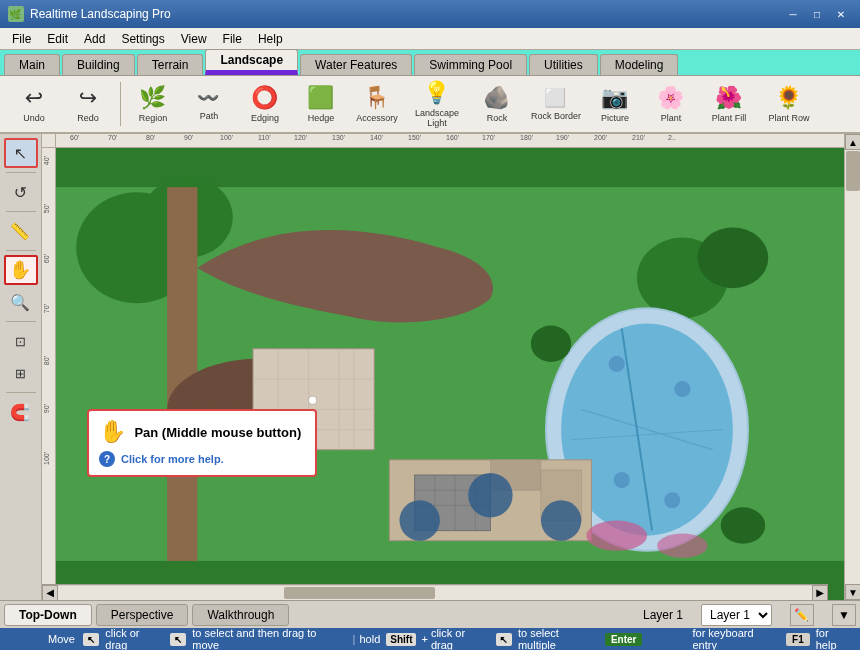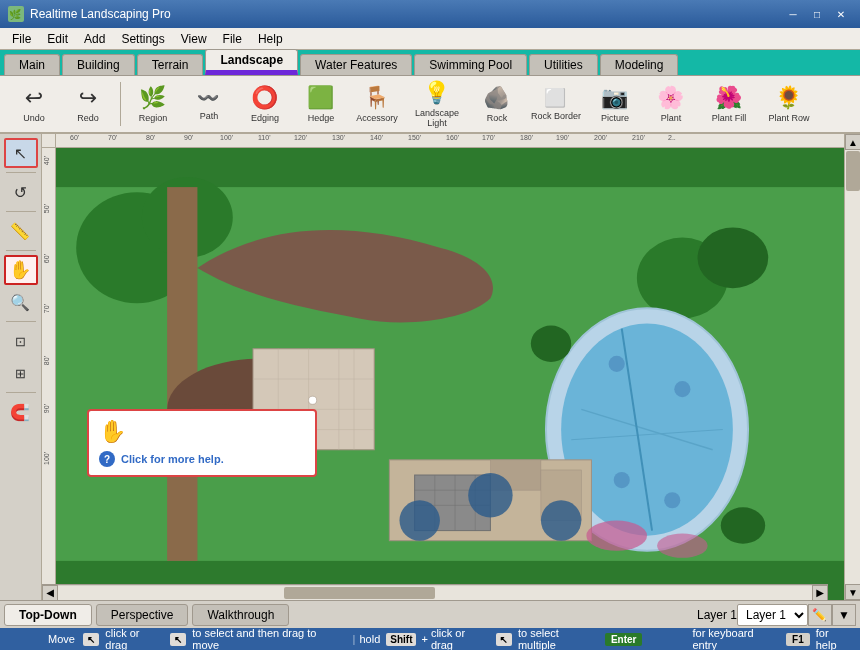--- a/index.html
+++ b/index.html
@@ -18,21 +18,21 @@
 
     
     #menubar {
       height: 22px; background: #f0ede8; display: flex; align-items: center;
       padding: 0 4px; border-bottom: 1px solid #b0a898;
     }
     .menu-item { padding: 2px 8px; cursor: pointer; font-size: 12px; color: #000; }
 
     
     #tabbar {
-      height: 26px; background: #14b8a6; display: flex; align-items: flex-end;
+      height: 26px; background: #5eead4; display: flex; align-items: flex-end;
       padding: 0 4px; border-bottom: 1px solid #a0998e;
     }
     .nav-tab {
       padding: 3px 14px; font-size: 12px; cursor: pointer;
       background: #c4c0b8; border: 1px solid #a0998e; border-bottom: none;
       margin-right: 2px; border-radius: 3px 3px 0 0; color: #000;
     }
     .nav-tab.active { background: #f0ede8; border-bottom: 5px solid #6d28d9; font-weight: bold; z-index: 1; }
 
     
@@ -107,21 +107,21 @@
     #bottom-tabs {
       height: 28px; background: #d4d0c8; display: flex; align-items: center;
       padding: 0 4px; border-top: 1px solid #a0998e; gap: 4px;
     }
     .bottom-tab {
       padding: 3px 14px; font-size: 12px; cursor: pointer;
       background: #c4c0b8; border: 1px solid #a0998e; border-radius: 3px;
       color: #000;
     }
     .bottom-tab.active { background: #f0ede8; font-weight: bold; }
-    .bottom-right { margin-left: auto; display: flex; align-items: center; gap: 0; }
+    .bottom-right { margin-left: auto; display: flex; align-items: center; gap: 18px; }
     .layer-select {
       height: 22px; padding: 1px 4px; font-size: 12px; background: white;
       border: 1px solid #a0998e; border-radius: 2px;
     }
     .layer-btn { width: 24px; height: 22px; display: flex; align-items: center; justify-content: center; background: #d4d0c8; border: 1px solid #a0998e; cursor: pointer; font-size: 12px; }
 
     
     #statusbar {
       height: 22px; background: #3060a0; display: flex; align-items: center;
       padding: 0 8px; gap: 0; color: white; font-size: 11px;
@@ -350,20 +350,21 @@
 
       <ellipse cx="200" cy="260" rx="25" ry="20" fill="#d870a0" opacity="0.8"></ellipse>
 
       <ellipse cx="490" cy="155" rx="20" ry="18" fill="#226622"></ellipse>
       <ellipse cx="680" cy="335" rx="22" ry="18" fill="#226622"></ellipse>
     </svg>
 
     <div id="tooltip">
       <div class="tt-header">
         <span class="tt-hand">✋</span>
+        <span class="tt-title">Pan (Middle mouse button)</span>
       </div>
       <div class="tt-help">
         <div class="tt-help-icon">?</div>
         <span>Click for more help.</span>
       </div>
     </div>
 
     <div style="position:absolute; bottom:0; left:0; right:16px; height:16px; background:#d4d0c8; border-top:1px solid #a0998e; display:flex; align-items:center;">
       <div style="width:16px; height:16px; display:flex; align-items:center; justify-content:center; background:#d4d0c8; border:1px solid #a0998e; cursor:pointer; font-size:10px;">◀</div>
       <div style="flex:1; height:14px; background:#e8e4dc; position:relative;">

